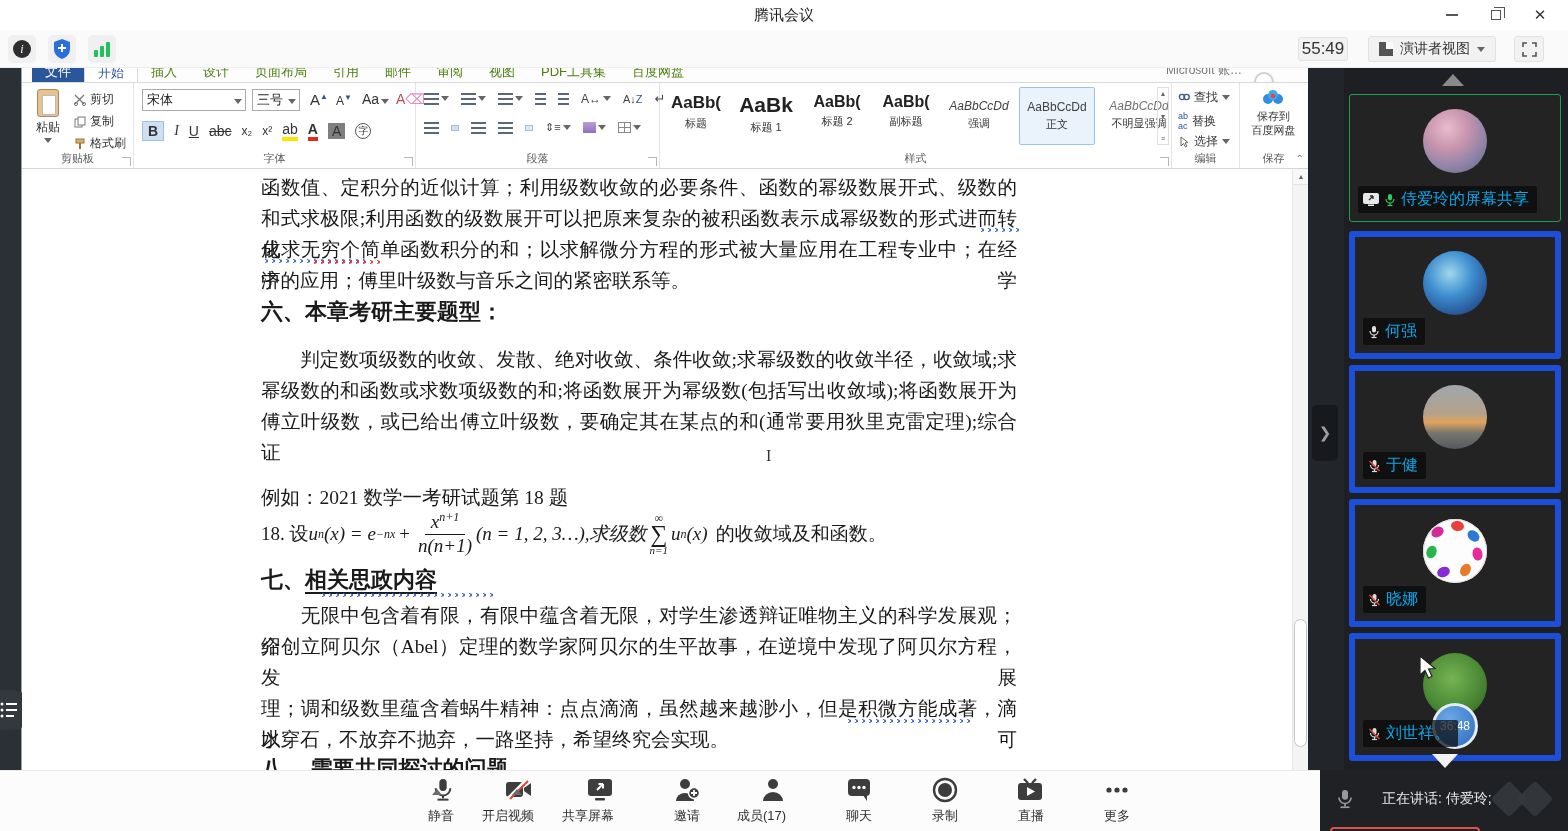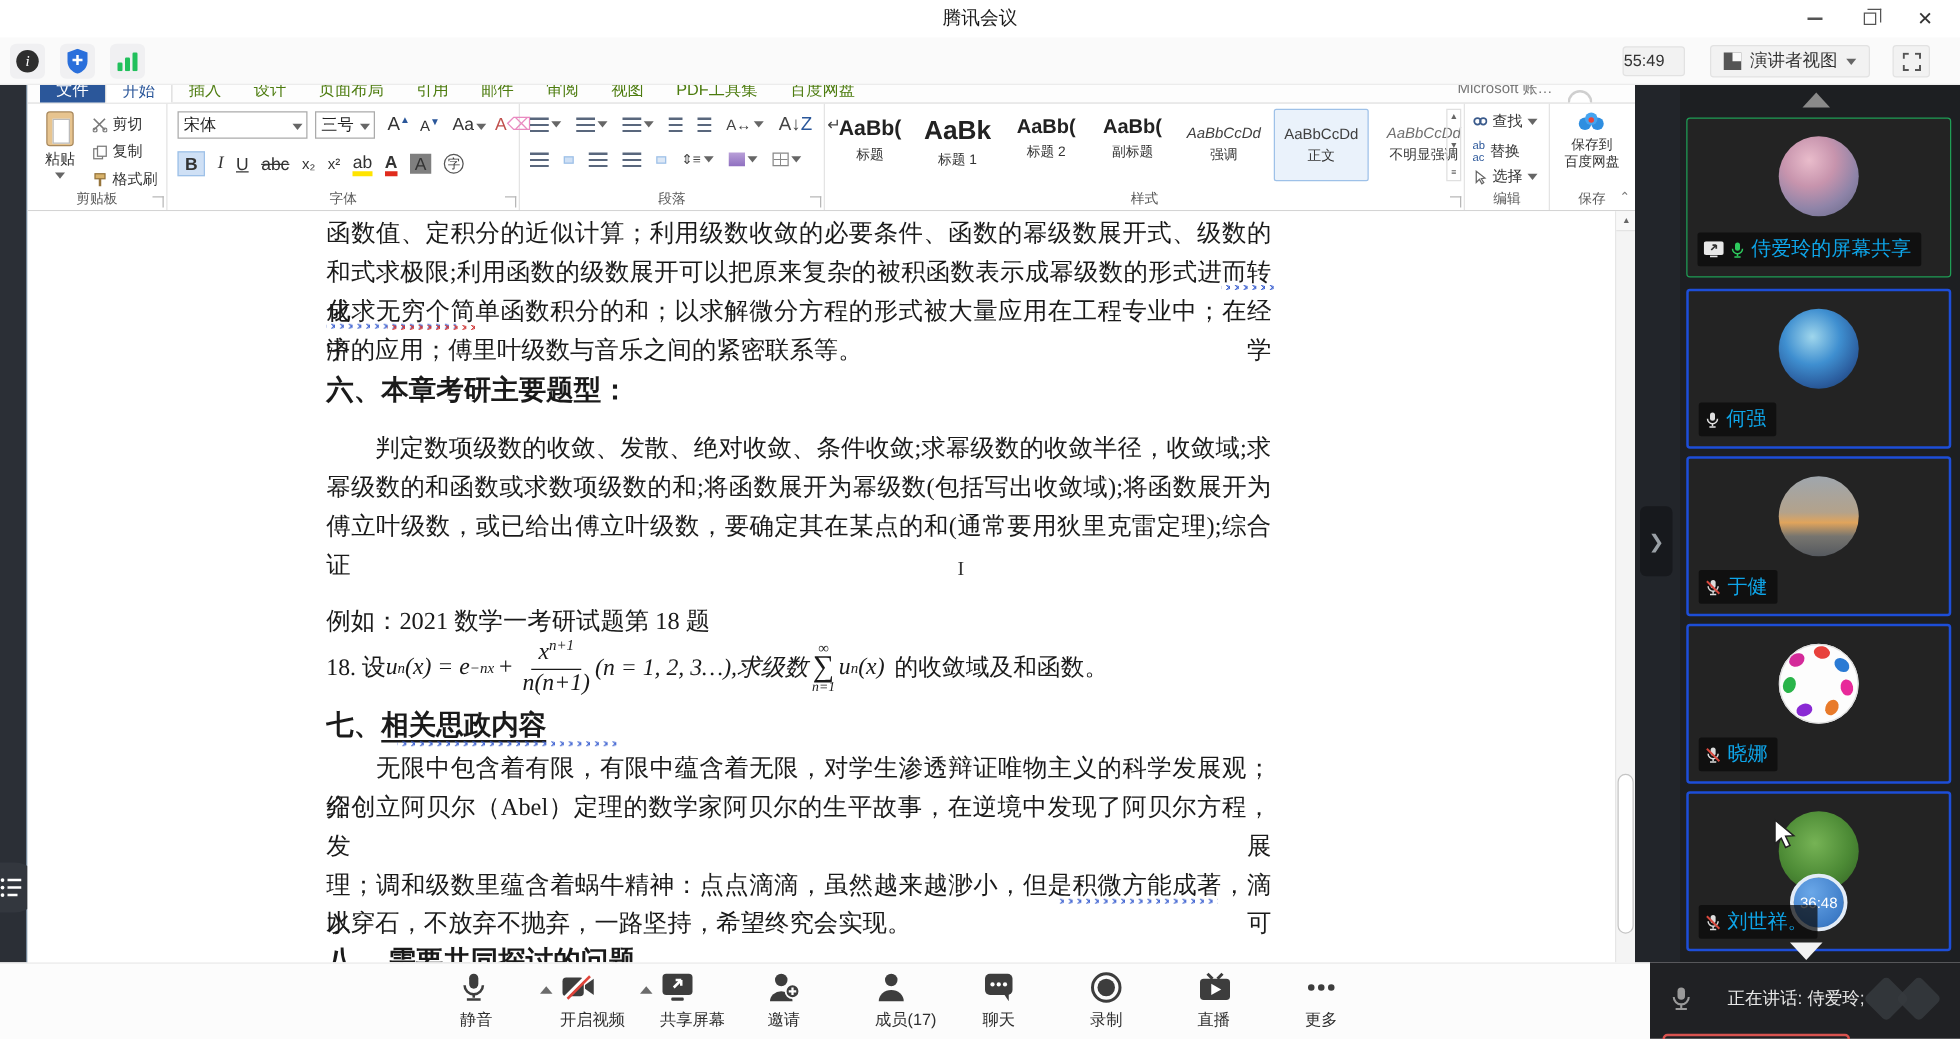--- a/index.html
+++ b/index.html
@@ -21,22 +21,22 @@
   
   #topbar { position:absolute; left:0; top:30px; width:1568px; height:38px; background:#fafafa;
     border-bottom:1px solid #ececec; }
   .topbar-left { position:absolute; left:8px; top:5px; display:flex; gap:12px; }
   .tb-iconbox { width:28px; height:28px; border-radius:5px; background:#f0f0f2; display:flex;
     align-items:center; justify-content:center; }
   .info-dot { width:18px; height:18px; border-radius:50%; background:#2e2e2e; color:#fff;
     font-size:12px; font-style:italic; font-family:"Liberation Serif",serif;
     display:flex; align-items:center; justify-content:center; }
   .timer-box { position:absolute; right:220px; top:7px; width:50px; height:24px; background:#f2f2f2;
-    border:1px solid #e2e2e2; border-radius:3px; text-align:left; line-height:22px;
-    font-size:13px; color:#333; }
+    border:1px solid #e2e2e2; border-radius:3px; text-align:center; line-height:22px;
+    font-size:17px; color:#333; }
   .view-btn { position:absolute; right:72px; top:6px; height:26px; padding:0 10px; background:#f2f2f2;
     border:1px solid #e2e2e2; border-radius:3px; display:flex; align-items:center; gap:7px;
     font-size:14px; color:#333; }
   .layout-glyph { width:14px; height:14px; background:#555; position:relative; }
   .layout-glyph::after { content:""; position:absolute; right:0; top:0; width:7px; height:7px; background:#fafafa; }
   .caret-down { width:0; height:0; border-left:4px solid transparent; border-right:4px solid transparent;
     border-top:5px solid #666; }
   .fs-btn { position:absolute; right:24px; top:6px; width:30px; height:26px; background:#f2f2f2;
     border:1px solid #e2e2e2; border-radius:3px; display:flex; align-items:center; justify-content:center; }
 
@@ -169,42 +169,42 @@
   
   #gapcol { position:absolute; left:1308px; top:68px; width:36px; height:702px; background:#22252a; }
   #chev-handle { position:absolute; left:1312px; top:405px; width:26px; height:56px; background:#17191d;
     border-radius:5px; display:flex; align-items:center; justify-content:center; color:#9aa0a6; font-size:15px; }
 
   
   #sidebar { position:absolute; left:1344px; top:68px; width:224px; height:702px; background:#1d1f22; }
   .scroll-up-tri { position:absolute; left:98px; top:6px; width:0; height:0;
     border-left:11px solid transparent; border-right:11px solid transparent; border-bottom:12px solid #8a8a8a; }
   .tile { position:absolute; left:5px; width:212px; height:128px; background:#232323;
-    border:2px solid #1d4ed8; border-radius:3px; }
+    border:6px solid #1d4ed8; border-radius:3px; }
   .tile.active { border:1.5px solid #1f9d55; }
   .avatar { position:absolute; left:50%; top:14px; transform:translateX(-50%); width:64px; height:64px; border-radius:50%; }
   .av1 { background:radial-gradient(circle at 38% 30%, #e9bccb 0%, #c794ad 35%, #8f84a8 65%, #5f6484 100%); }
   .av2 { background:radial-gradient(circle at 42% 35%, #9fd6ec 0%, #3f8fd0 40%, #2b5d9e 70%, #17335c 100%); }
   .av3 { background:linear-gradient(to bottom, #9fa6ad 0%, #b3a28b 45%, #e0a45c 58%, #77756f 75%, #55595f 100%); }
   .av4 { background:#fdfdfd; box-shadow:inset 0 0 0 1px #ddd; position:absolute; }
   .bfly { position:absolute; width:13px; height:10px; border-radius:50% 50% 50% 50%; }
   .av5 { background:radial-gradient(circle at 45% 40%, #76b355 0%, #4c8a35 55%, #2f5c22 100%); }
   .tile-label { position:absolute; left:8px; bottom:8px; background:rgba(10,10,10,.72); color:#0ea5e9;
     font-size:16px; padding:3px 8px 3px 5px; display:flex; align-items:center; gap:5px; border-radius:2px; white-space:nowrap; }
   .badge-timer { position:absolute; left:50%; transform:translateX(-50%); top:64px; width:46px; height:46px; border-radius:50%;
     background:radial-gradient(circle at 35% 30%, #6aa7e8, #3f7ec9 70%, #2f66ad);
     border:3px solid #e3ecf7; color:#fff; font-size:12px; display:flex; align-items:center; justify-content:center; }
   .scroll-down-tri { position:absolute; left:88px; bottom:2px; width:0; height:0;
     border-left:13px solid transparent; border-right:13px solid transparent; border-top:14px solid #f2f2f2; }
   #cursor-arrow { position:absolute; left:1418px; top:655px; }
 
   
   #bottombar { position:absolute; left:0; top:770px; width:1320px; height:61px; background:#fcfcfc; border-top:1px solid #eaeaea; }
   .bb-items { position:absolute; left:368px; top:6px; display:flex; align-items:flex-start; gap:0; }
-  .bb-btn { width:86px; display:flex; flex-direction:column; align-items:flex-start; gap:4px; color:#3d3d3d; }
+  .bb-btn { width:86px; display:flex; flex-direction:column; align-items:flex-end; gap:4px; color:#3d3d3d; }
   .bb-btn .lbl { font-size:13px; color:#2f2f2f; white-space:nowrap; }
   .bb-caret { width:0; height:0; border-left:5px solid transparent; border-right:5px solid transparent;
     border-bottom:6px solid #6b6b6b; margin-top:12px; margin-left:-22px; margin-right:6px; }
 
   
   #speakbar { position:absolute; left:1320px; top:770px; width:248px; height:61px; background:#202124; }
   #speak-text { position:absolute; left:62px; top:20px; color:#e8e8e8; font-size:14px; white-space:nowrap; }
   .speak-mic { position:absolute; left:16px; top:18px; }
   .wm { position:absolute; width:26px; height:26px; background:#36393e; transform:rotate(45deg); border-radius:4px; opacity:.85; }
   #end-red { position:absolute; left:1330px; top:827px; width:150px; height:8px; border-radius:5px; border:2px solid #d9534f; background:transparent; }
@@ -364,21 +364,21 @@
             <span class="lines-ic"></span>
             <span class="caret-down"></span>
           </span>
         <span class="ic-wrap">
             <span class="lines-ic"></span>
             <span class="caret-down"></span>
           </span>
         <span class="lines-ic short"></span>
         <span class="lines-ic short"></span>
         <span class="ic-wrap" style="font-size:12px; color:#444;">A↔<span class="caret-down"></span></span>
-        <span style="font-size:15px; color:#444;">A↓<span style="color:#2b579a;">Z</span></span>
+        <span style="font-size:11px; color:#444;">A↓<span style="color:#2b579a;">Z</span></span>
         <span style="font-size:13px; color:#444;">↵</span>
       </div>
       <div class="p-row" style="top:38px;">
         <span class="lines-ic"></span>
         <span class="active-box"><span class="lines-ic"></span></span>
         <span class="lines-ic"></span>
         <span class="lines-ic"></span>
         <span class="active-box" style="background:#dde8f6;"><span class="lines-ic"></span></span>
         <span class="ic-wrap">
             <span style="font-size:11px; color:#444;">⇕≡</span>

